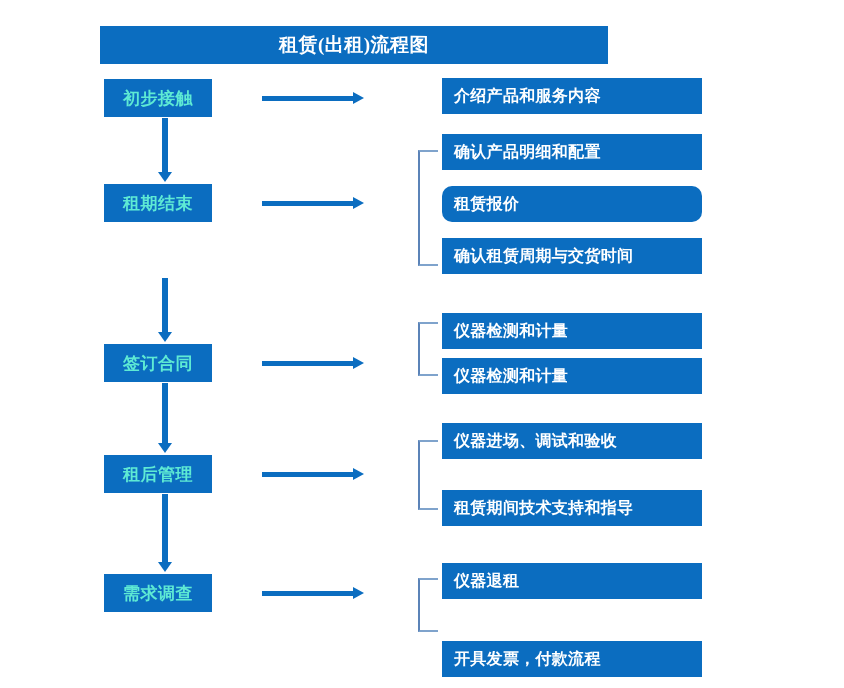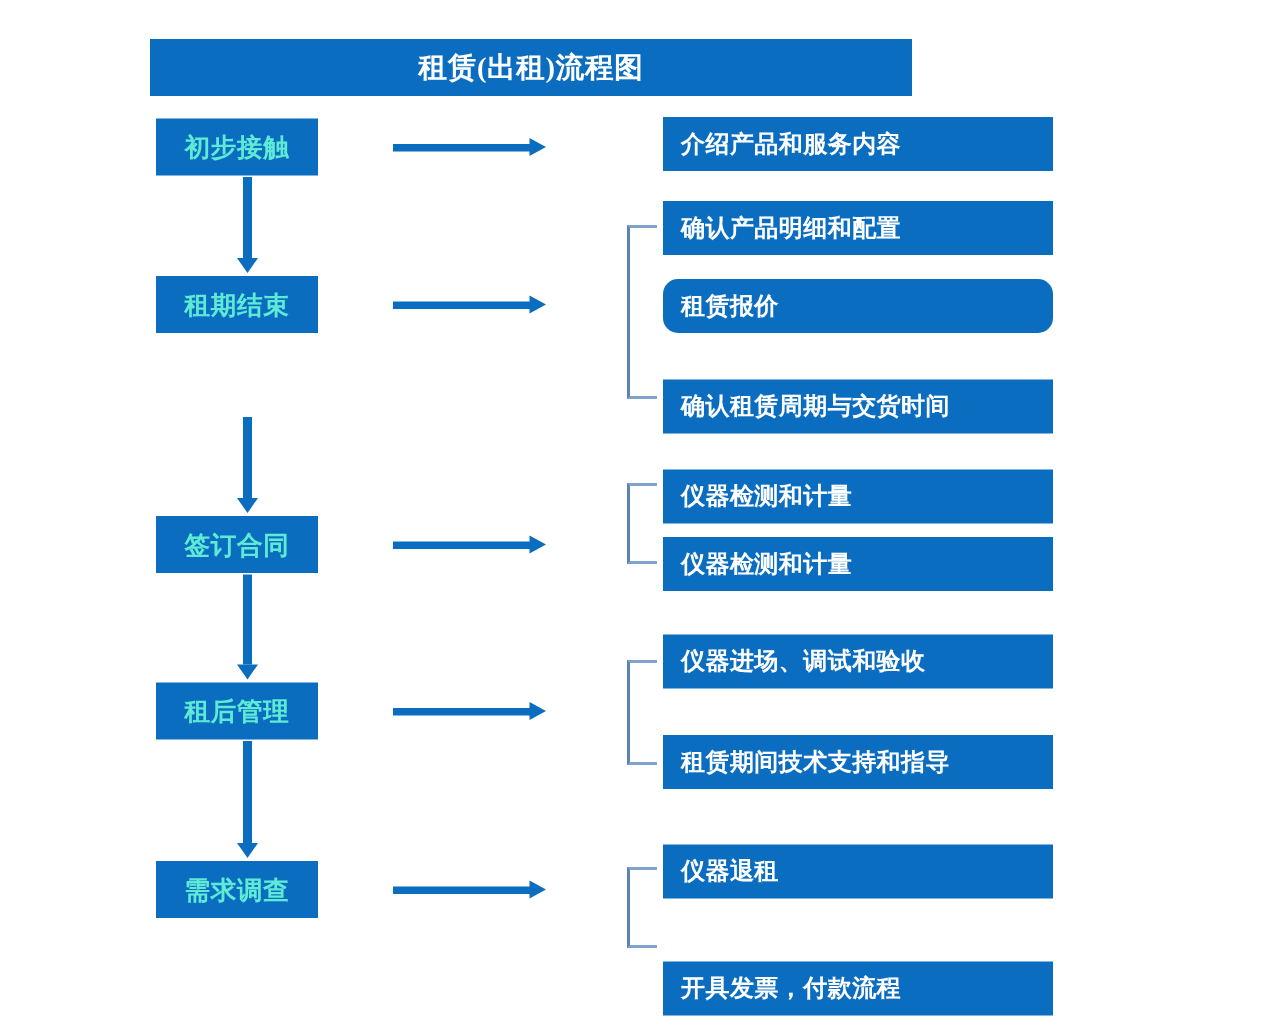--- a/index.html
+++ b/index.html
@@ -134,21 +134,21 @@
       <div class="stage-box" style="top: 79px;">初步接触</div>
       <div class="stage-box" style="top: 184px;">租期结束</div>
       <div class="stage-box" style="top: 344px;">签订合同</div>
       <div class="stage-box" style="top: 455px;">租后管理</div>
       <div class="stage-box" style="top: 574px;">需求调查</div>
     </div>
   <div id="detail-layer">
       <div class="detail-box" style="top: 78px;">介绍产品和服务内容</div>
       <div class="detail-box" style="top: 134px; text-align: center;">确认产品明细和配置</div>
       <div class="detail-box" style="top: 186px; border-radius: 10px;">租赁报价</div>
-      <div class="detail-box" style="top: 253px;">确认租赁周期与交货时间</div>
+      <div class="detail-box" style="top: 238px;">确认租赁周期与交货时间</div>
       <div class="detail-box" style="top: 313px;">仪器检测和计量</div>
       <div class="detail-box" style="top: 358px; font-family: Liberation Serif, serif;">仪器检测和计量</div>
       <div class="detail-box" style="top: 423px;">仪器进场、调试和验收</div>
       <div class="detail-box" style="top: 490px;">租赁期间技术支持和指导</div>
       <div class="detail-box" style="top: 563px;">仪器退租</div>
       <div class="detail-box" style="top: 613px; margin-top: 28px;">开具发票，付款流程</div>
     </div>
   <div id="connector-layer">
       <div class="v-arrow" style="top: 118px; height: 64px;">
         <div class="shaft" style="height: 54px;"></div>

